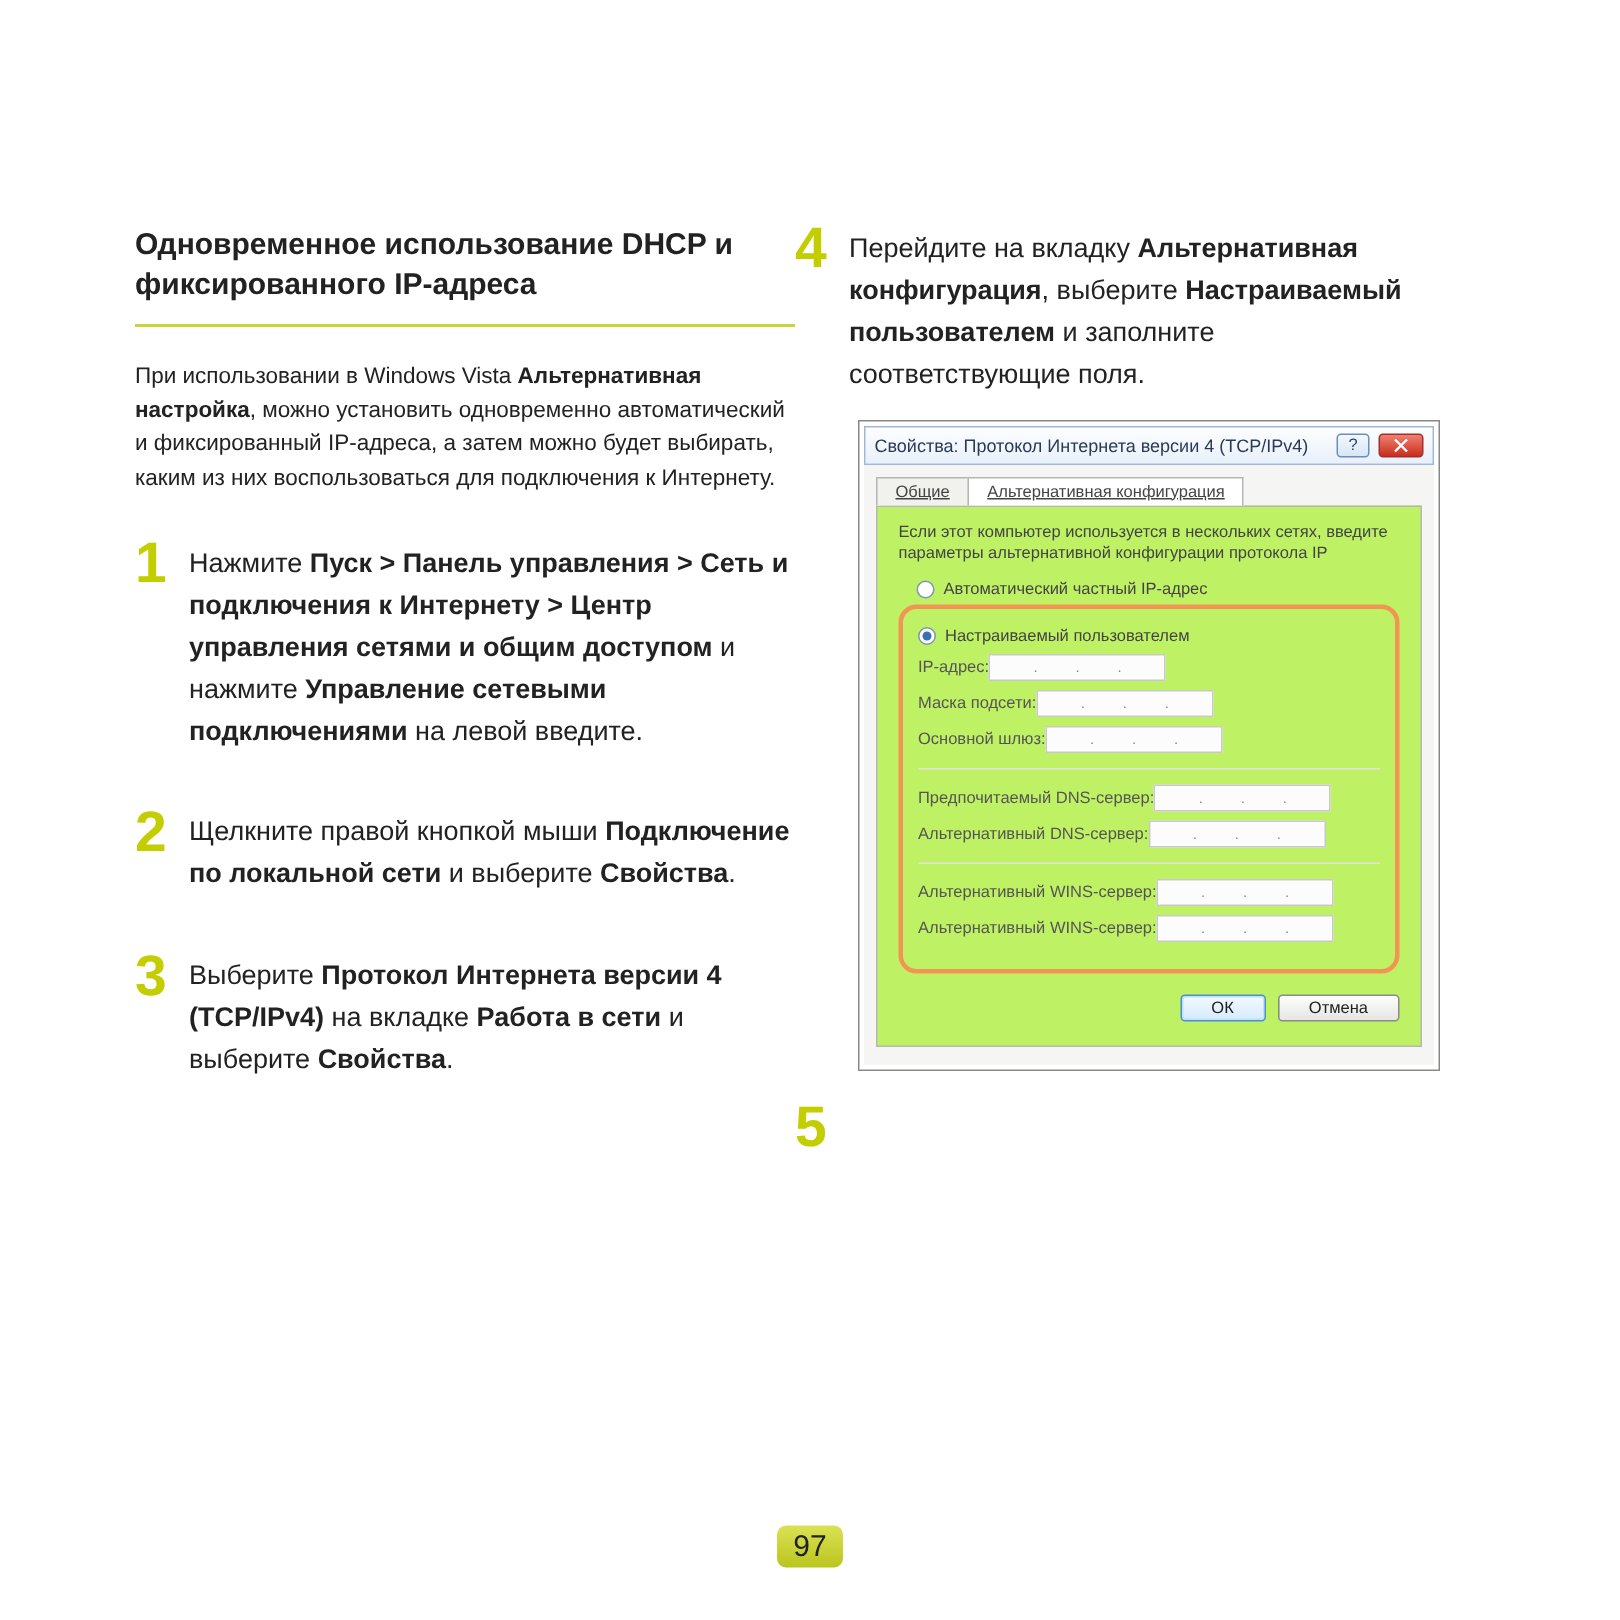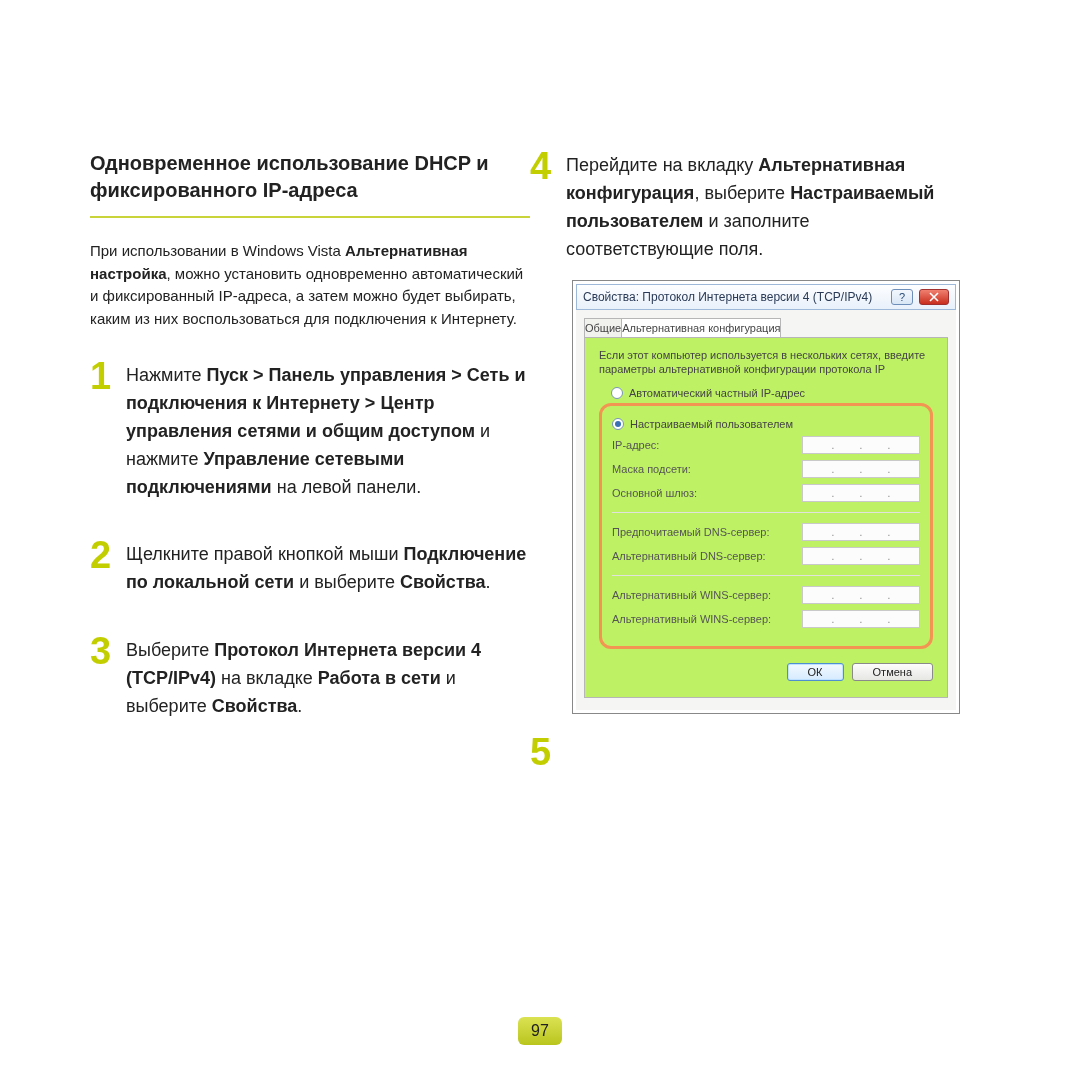--- a/index.html
+++ b/index.html
@@ -91,24 +91,25 @@
     padding: 8px 8px 12px 8px;
   }
   .tabs {
     display: flex;
     font-size: 11px;
     margin-bottom: 0;
   }
   .tab {
     border: 1px solid #b6b6b6;
     background: #f1f1ee;
-    padding: 3px 0;
+    padding: 3px 12px;
     border-bottom: none;
     margin-right: -1px;
     color: #444;
+    text-decoration: underline;
   }
   .tab.active {
     background: #fff;
     position: relative;
     z-index: 2;
   }
   .tab-panel {
     border: 1px solid #b6b6b6;
     background: #bef264;
     padding: 10px 14px 16px 14px;
@@ -133,21 +134,21 @@
   }
   .highlight-box {
     border: 3px solid #f39552;
     border-radius: 12px;
     padding: 8px 10px 12px 10px;
     margin-top: 4px;
   }
   .field-row {
     display: flex;
     align-items: center;
-    justify-content: space-between;
+    justify-content: flex-start;
     margin: 6px 0;
     font-size: 11px;
     color: #555;
   }
   .ip-box {
     width: 118px; height: 18px;
     border: 1px solid #c9c9c9;
     background: #fcfcfc;
     font-size: 10px;
     color: #888;
@@ -177,38 +178,38 @@
 
   .page-num {
     position: absolute;
     left: 50%;
     bottom: 35px;
     transform: translateX(-50%);
     width: 44px; height: 28px;
     border-radius: 6px;
     background: linear-gradient(#dbe253, #b9c51e);
     display: flex; align-items: center; justify-content: center;
-    font-size: 16px; color: #222;
+    font-size: 20px; color: #222;
   }
 </style>
 </head>
 <body>
 
 <div class="page">
   <div class="col-left">
     <h2 class="title">Одновременное использование DHCP и фиксированного IP-адреса</h2>
 
     <p class="intro">
       <span>При использовании в Windows Vista </span><b>Альтернативная настройка</b><span>, можно установить одновременно автоматический и фиксированный IP-адреса, а затем можно будет выбирать, каким из них воспользоваться для подключения к Интернету.</span>
     </p>
 
     <div class="step">
       <div class="step-num">1</div>
       <div class="step-text">
-        <span>Нажмите </span><b>Пуск &gt; Панель управления &gt; Сеть и подключения к Интернету &gt; Центр управления сетями и общим доступом</b><span> и нажмите </span><b>Управление сетевыми подключениями</b><span> на левой панели.</span>
+        <span>Нажмите </span><b>Пуск &gt; Панель управления &gt; Сеть и подключения к Интернету &gt; Центр управления сетями и общим доступом</b><span> и нажмите </span><b>Управление сетевыми подключениями</b><span> на левой введите.</span>
       </div>
     </div>
 
     <div class="step">
       <div class="step-num">2</div>
       <div class="step-text">
         <span>Щелкните правой кнопкой мыши </span><b>Подключение по локальной сети</b><span> и выберите </span><b>Свойства</b><span>.</span>
       </div>
     </div>
 

